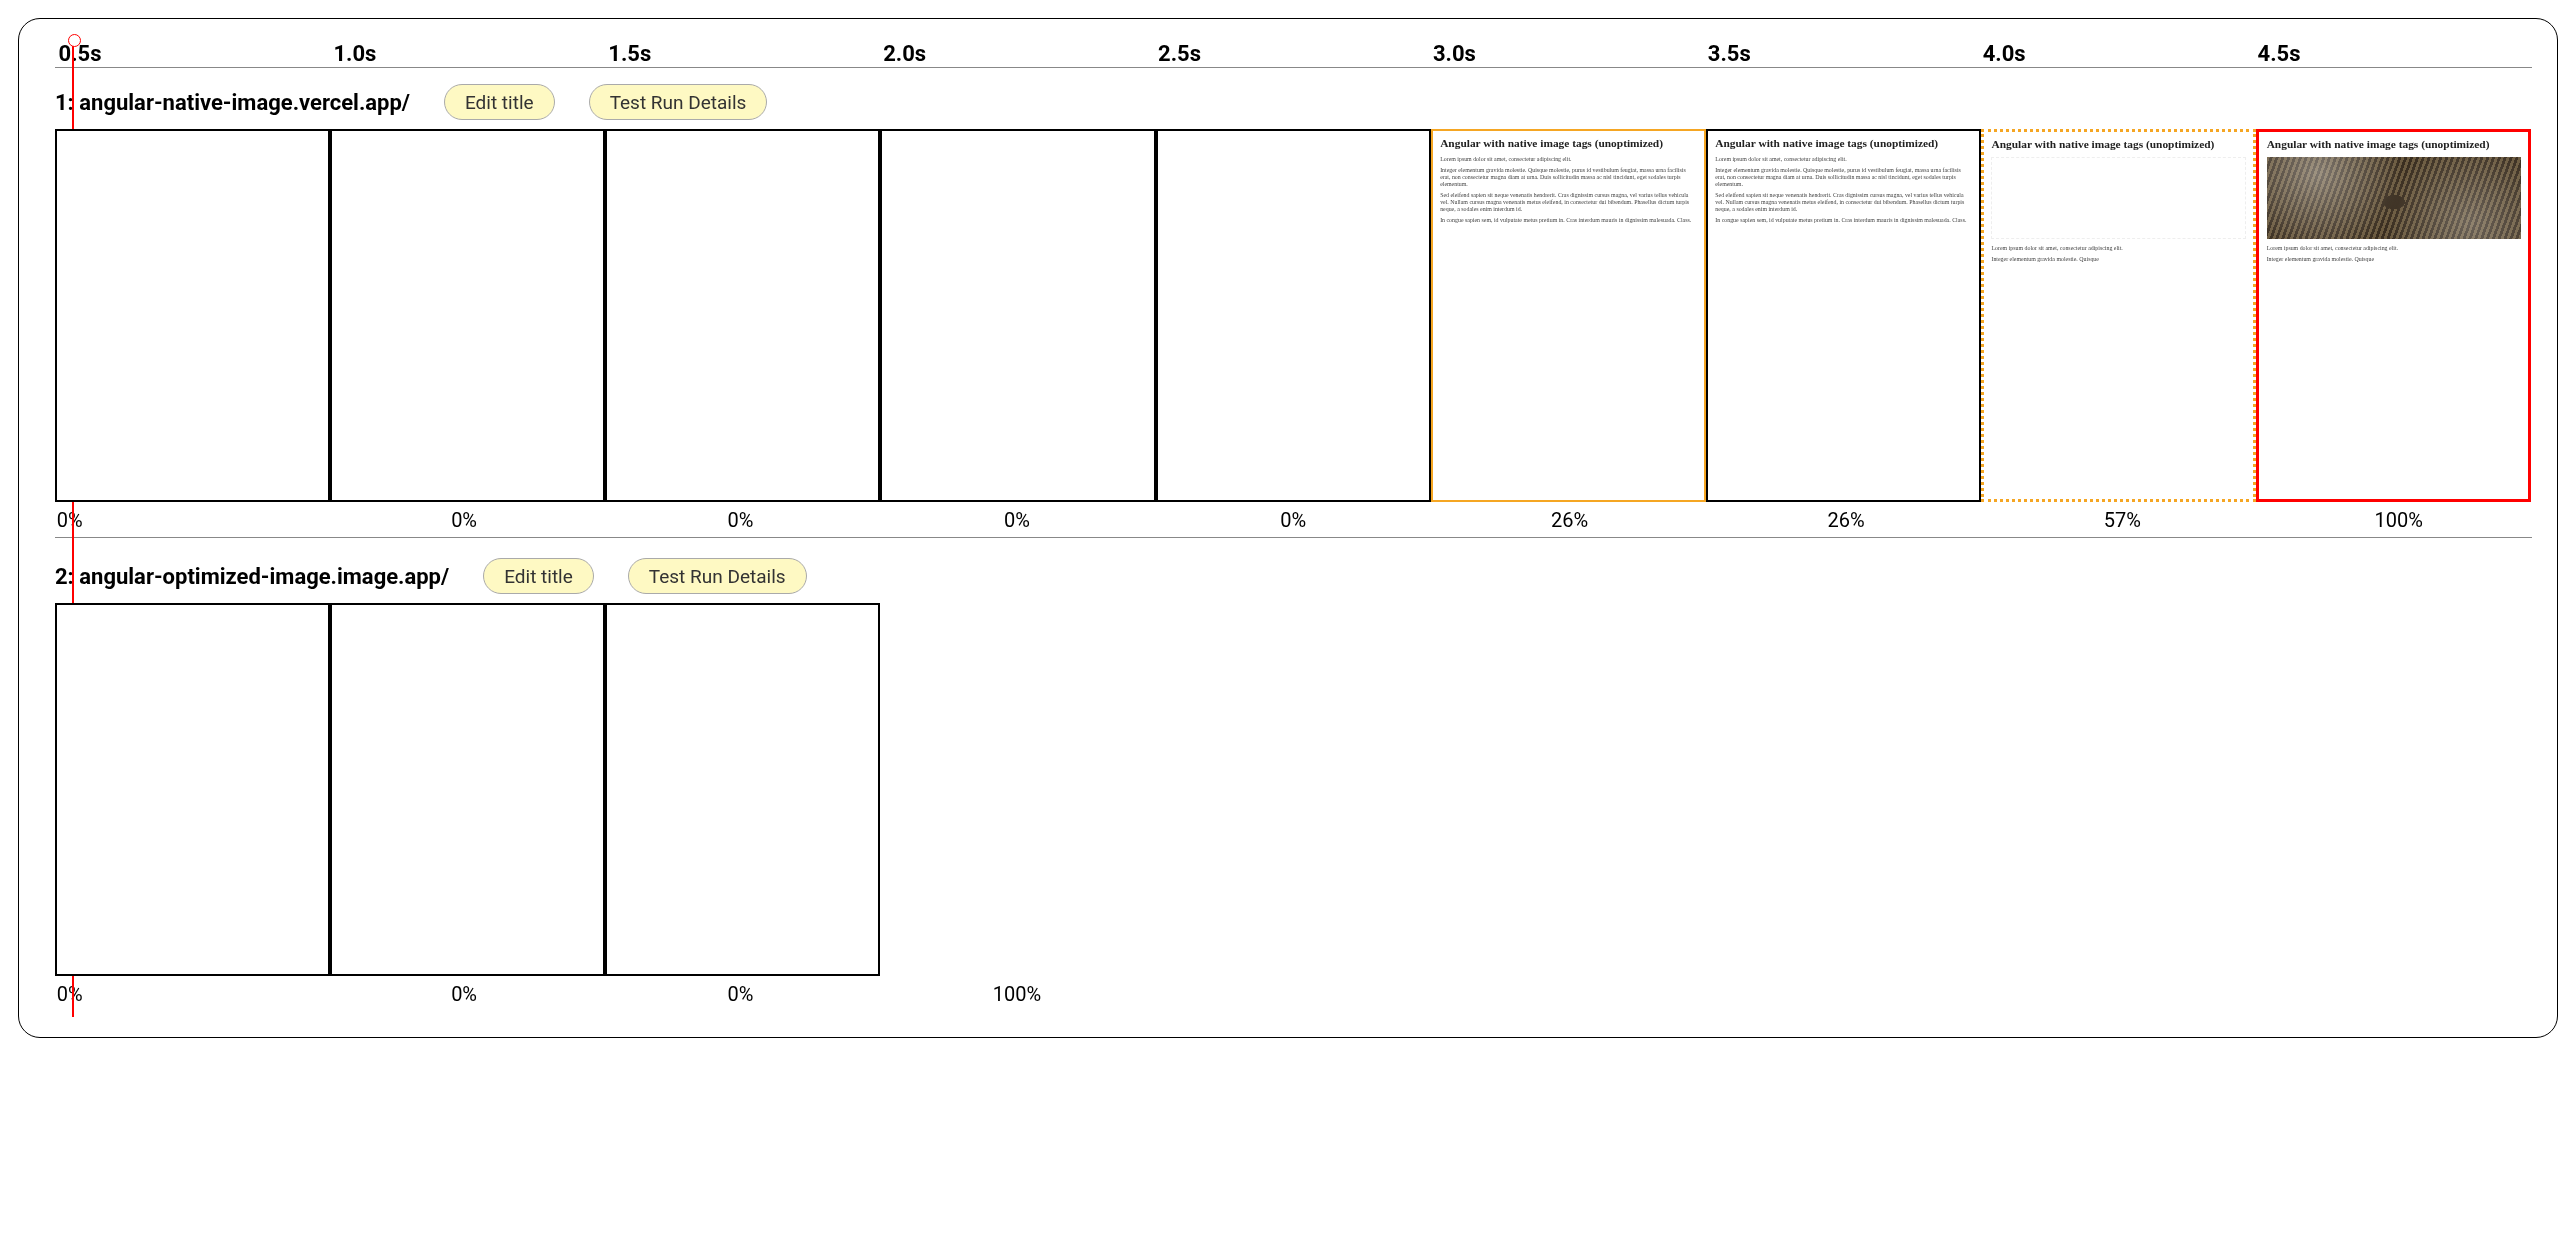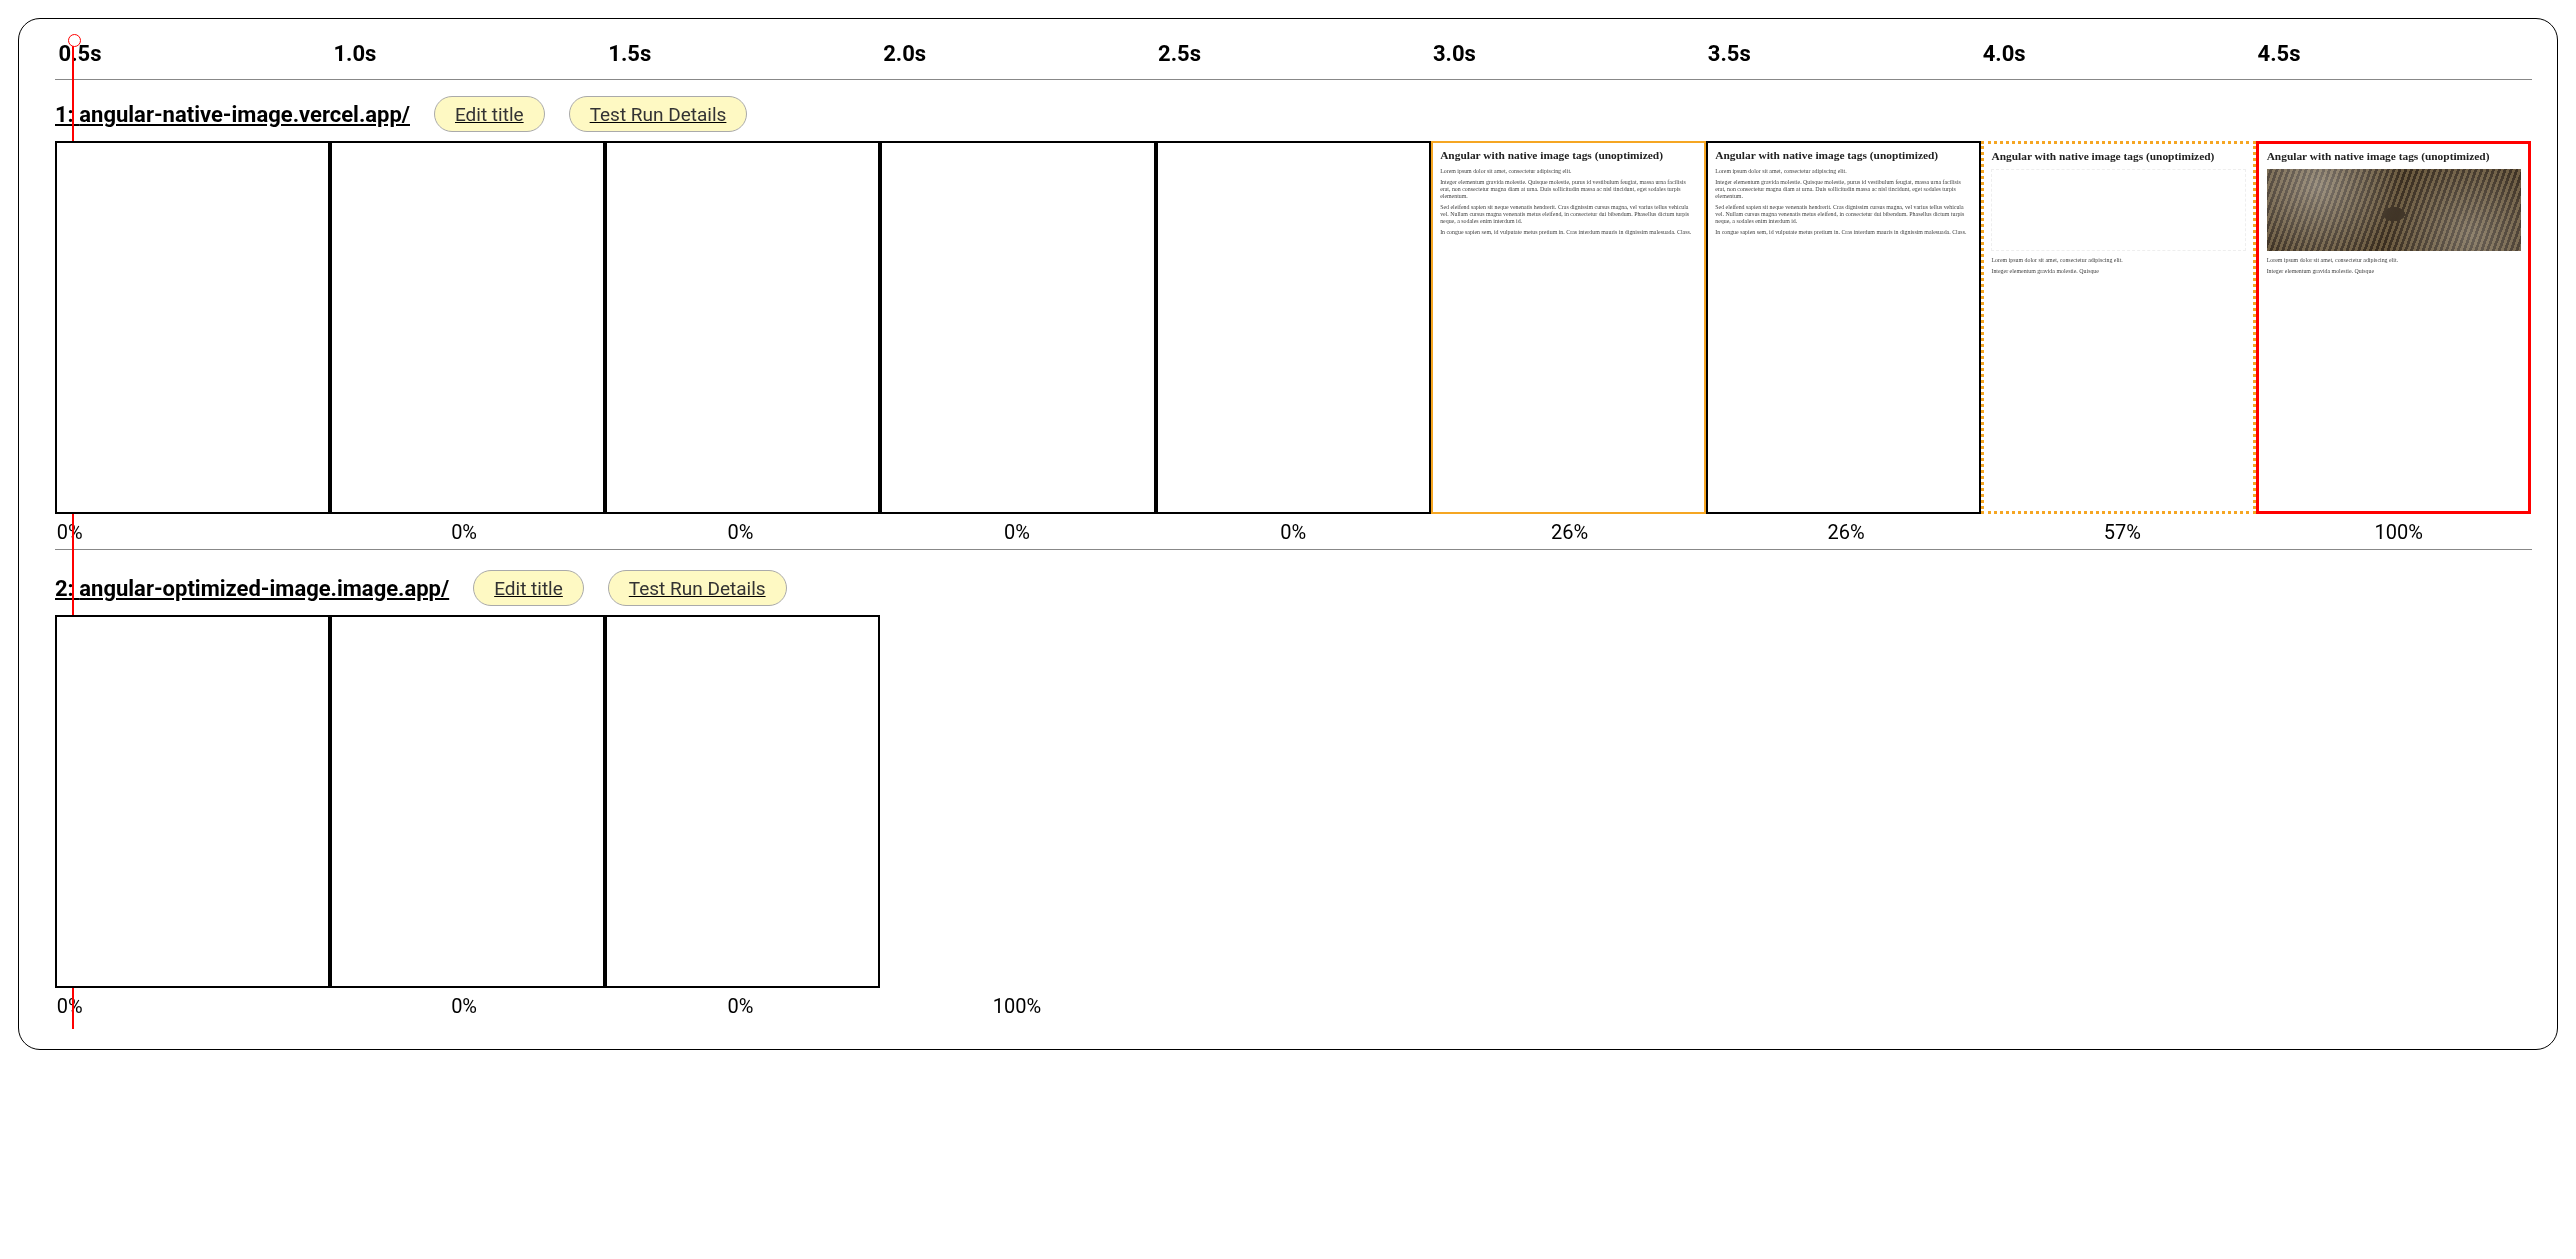--- a/index.html
+++ b/index.html
@@ -33,34 +33,33 @@
     border: 1.8px solid #ff0000;
     border-radius: 50%;
     background: #fff;
   }
   .timeline-header {
     display: grid;
     grid-template-columns: repeat(9, 1fr);
     gap: 1px;
     padding-left: 3.6px;
     border-bottom: 0.9px solid #888;
-    padding-bottom: 13px;
+    padding-bottom: 1px;
     margin-bottom: 16.4px;
   }
   .time-tick {
     font-size: 22px;
     font-weight: 700;
     color: #000;
   }
   .row-header {
     display: flex;
     align-items: center;
-    gap: 24px;
+    gap: 34px;
     margin-bottom: 9px;
-    text-decoration: underline;
   }
   .row-title {
     font-size: 22px;
     font-weight: 700;
     color: #000;
   }
   .pill-btn {
     border: 1.4px solid #aaa;
     background: #fef9c3;
     border-radius: 908px;

